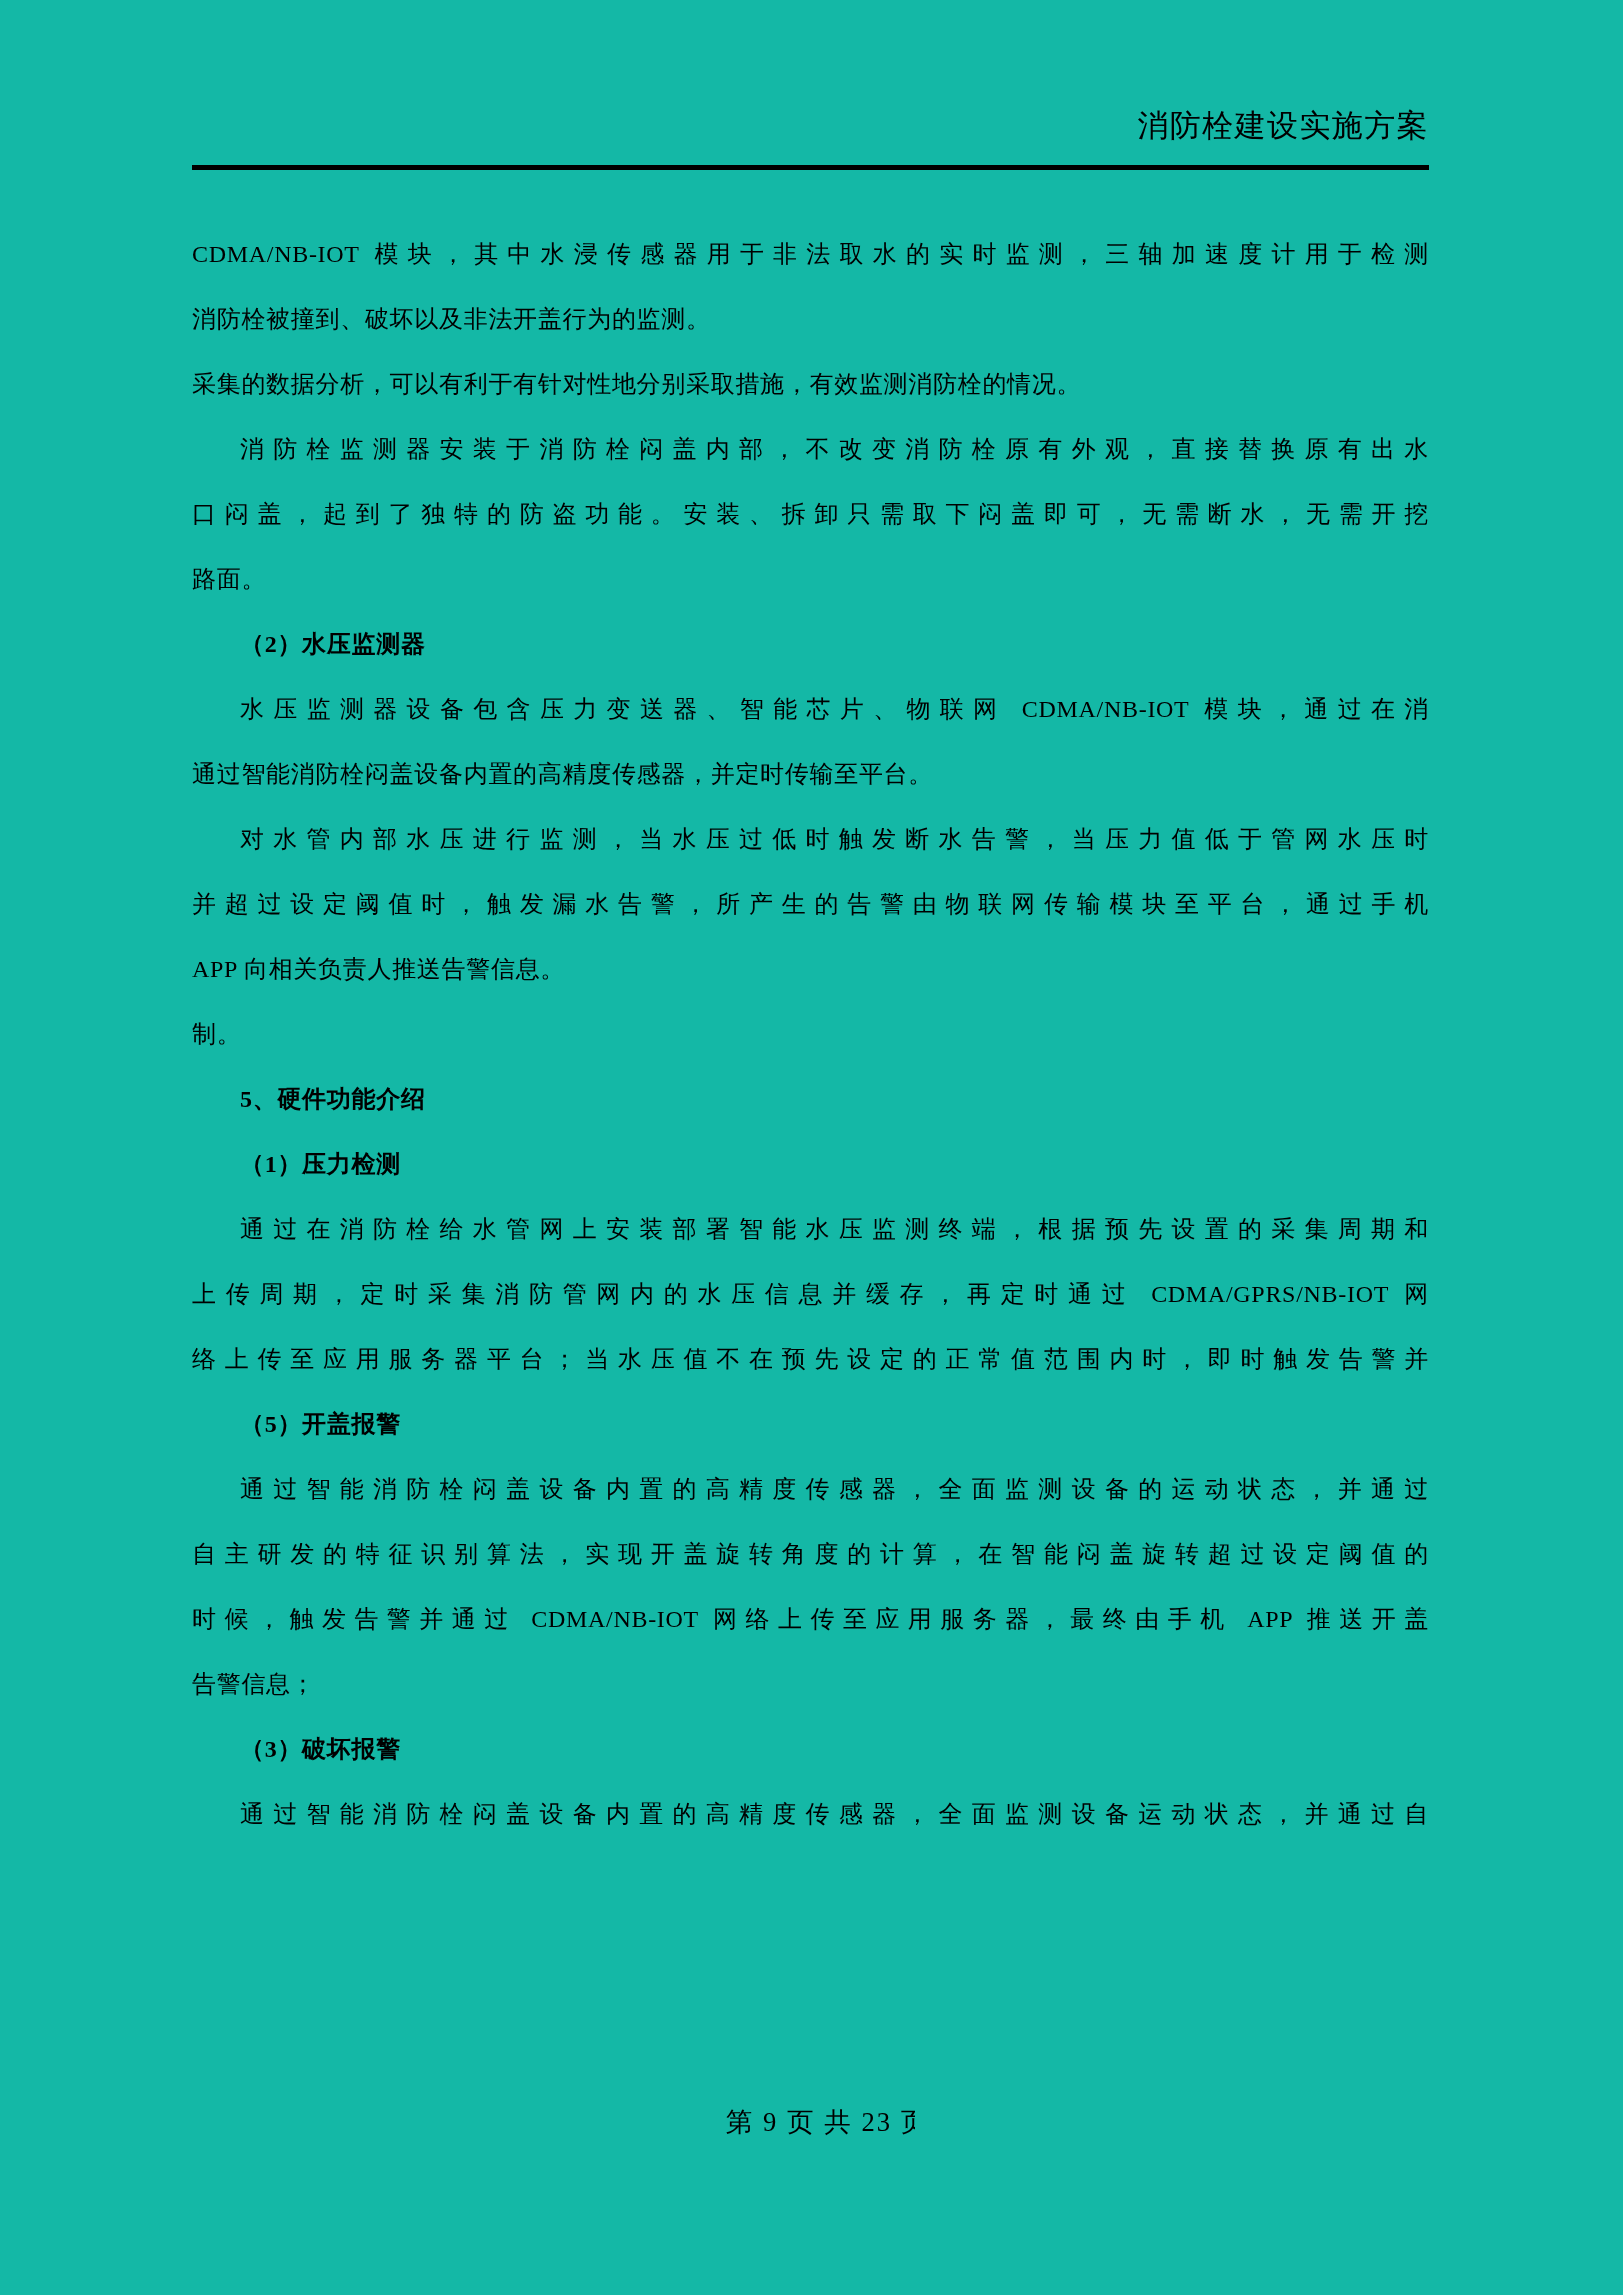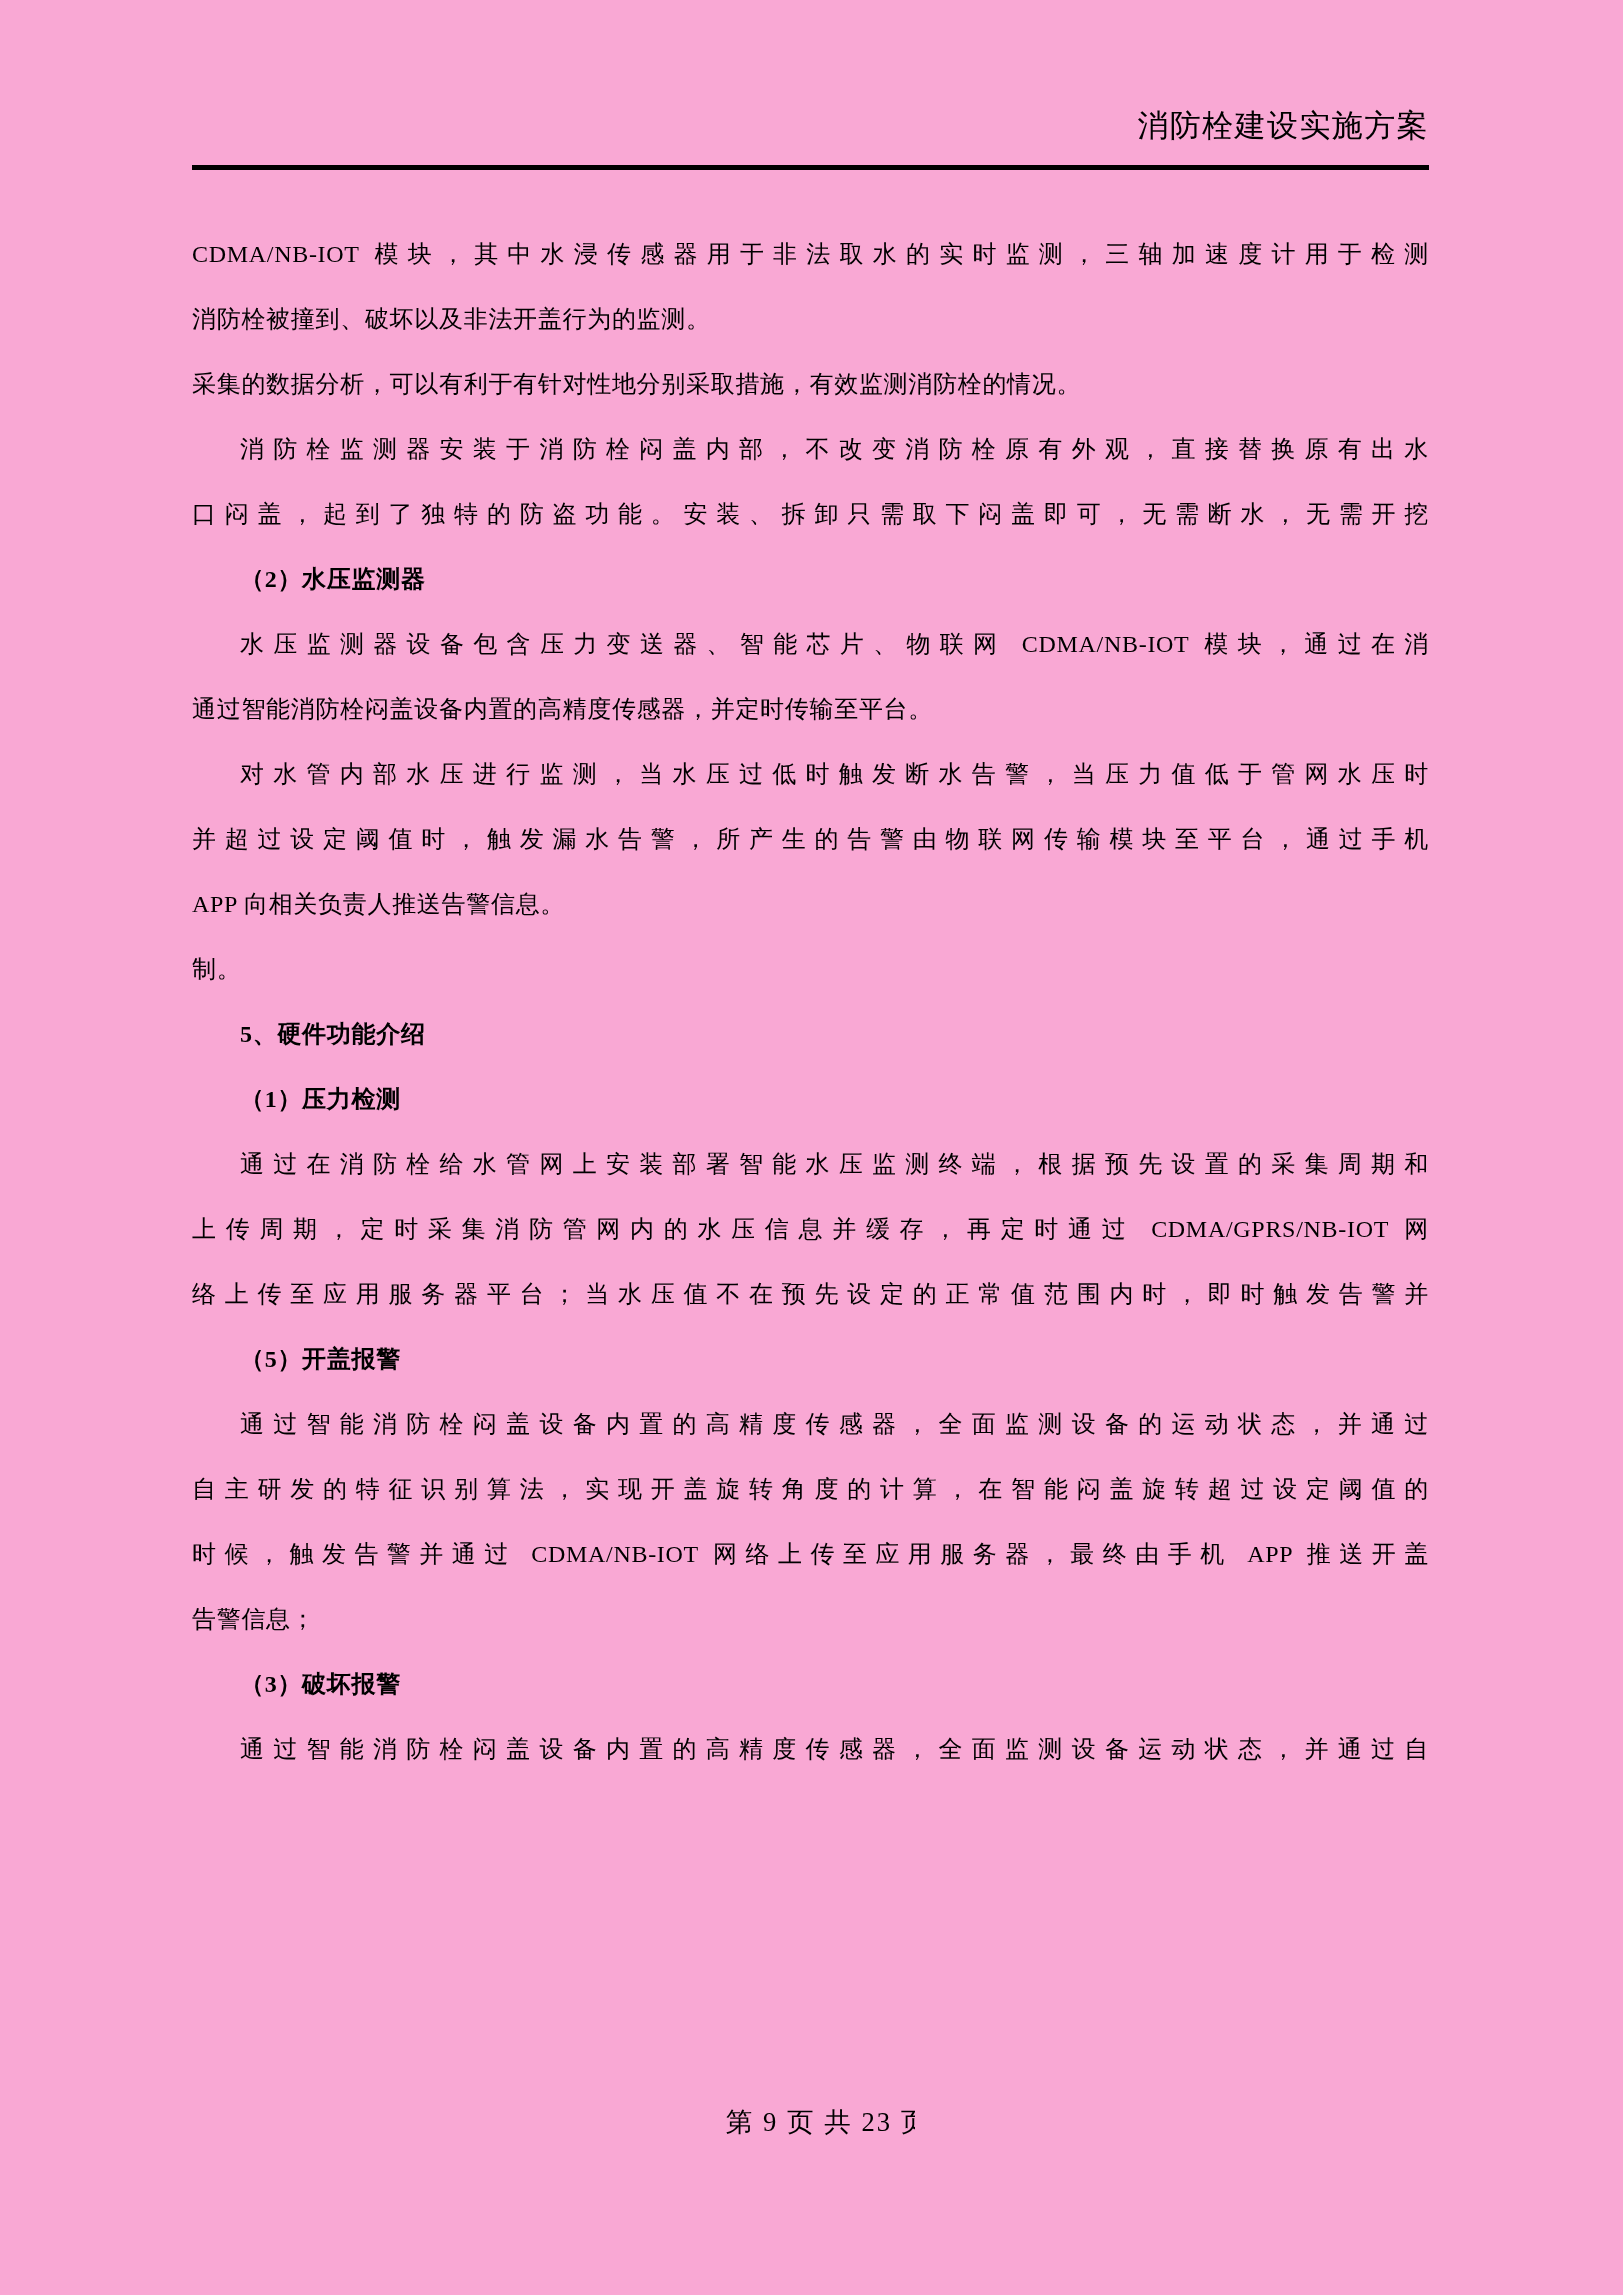--- a/index.html
+++ b/index.html
@@ -4,21 +4,21 @@
 <style>
   html, body { margin: 0; padding: 0; }
   body {
     width: 1623px;
     height: 2295px;
     position: relative;
     background: #ffffff;
     color: #000000;
     font-family: "Liberation Serif", "DejaVu Serif", serif;
   }
-  .page { position: absolute; inset: 0; background: #f9a8d4; }
+  .page { position: absolute; inset: 0; background: #14b8a6; }
 
   
   .header-title {
     position: absolute;
     left: 192px; top: 106px; width: 1237px;
     text-align: right;
     font-size: 31px;
     line-height: 40px;
     letter-spacing: 1.4px;
     white-space: nowrap;
@@ -79,20 +79,21 @@
   <div class="header-title">消防栓建设实施方案</div>
 
   <div class="header-rule"></div>
 
   <div class="doc-body">
     <p class="ln jl">CDMA/NB-IOT 模块，其中水浸传感器用于非法取水的实时监测，三轴加速度计用于检测</p>
     <p class="ln">消防栓被撞到、破坏以及非法开盖行为的监测。</p>
     <p class="ln">采集的数据分析，可以有利于有针对性地分别采取措施，有效监测消防栓的情况。</p>
     <p class="ln ind jl">消防栓监测器安装于消防栓闷盖内部，不改变消防栓原有外观，直接替换原有出水</p>
     <p class="ln jl">口闷盖，起到了独特的防盗功能。安装、拆卸只需取下闷盖即可，无需断水，无需开挖</p>
+    <p class="ln">路面。</p>
     <p class="ln ind bold">（2）水压监测器</p>
     <p class="ln ind jl">水压监测器设备包含压力变送器、智能芯片、物联网 CDMA/NB-IOT 模块，通过在消</p>
     <p class="ln">通过智能消防栓闷盖设备内置的高精度传感器，并定时传输至平台。</p>
     <p class="ln ind jl">对水管内部水压进行监测，当水压过低时触发断水告警，当压力值低于管网水压时</p>
     <p class="ln jl">并超过设定阈值时，触发漏水告警，所产生的告警由物联网传输模块至平台，通过手机</p>
     <p class="ln">APP 向相关负责人推送告警信息。</p>
     <p class="ln">制。</p>
     <p class="ln ind bold">5、硬件功能介绍</p>
     <p class="ln ind bold">（1）压力检测</p>
     <p class="ln ind jl">通过在消防栓给水管网上安装部署智能水压监测终端，根据预先设置的采集周期和</p>

